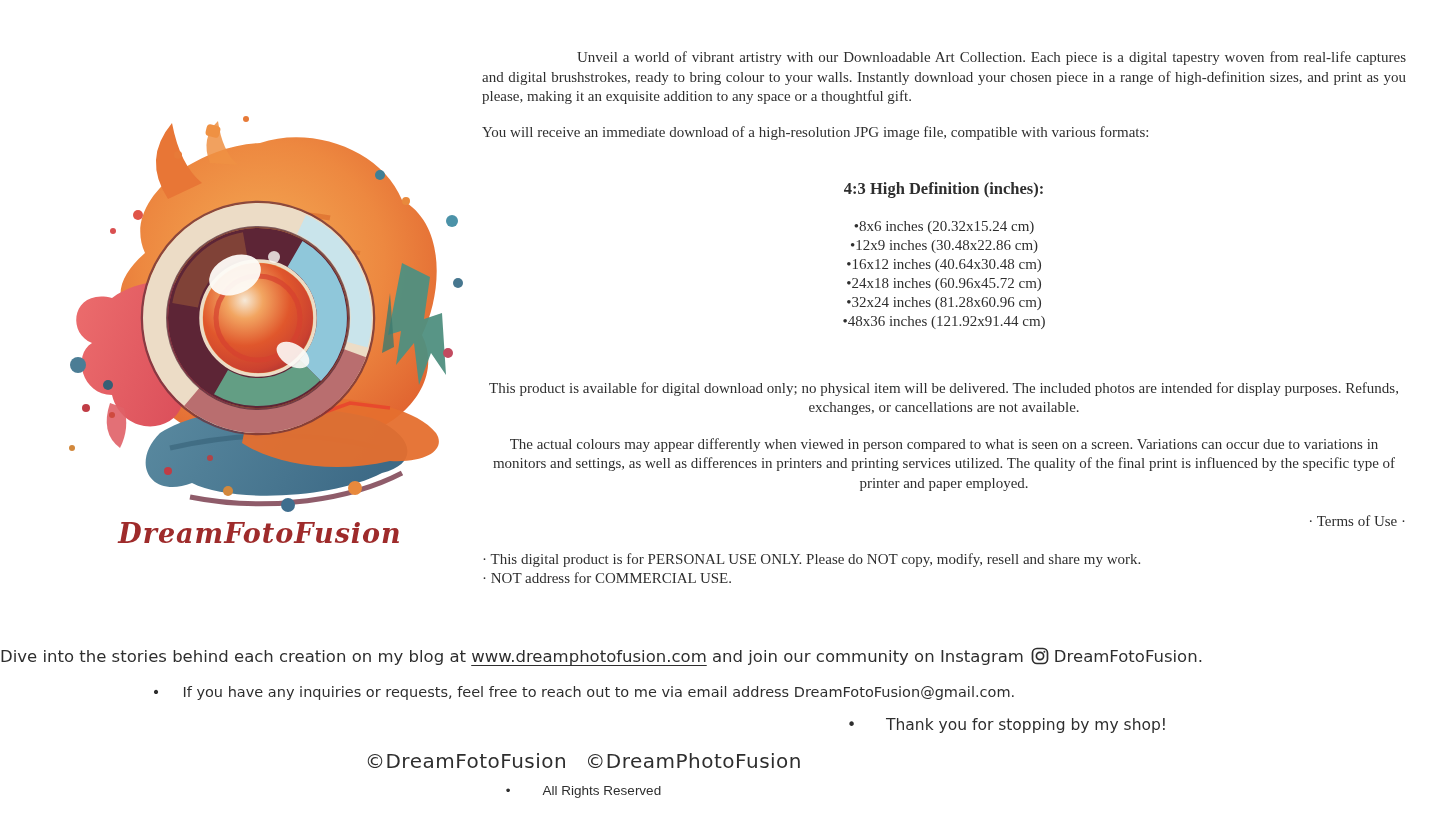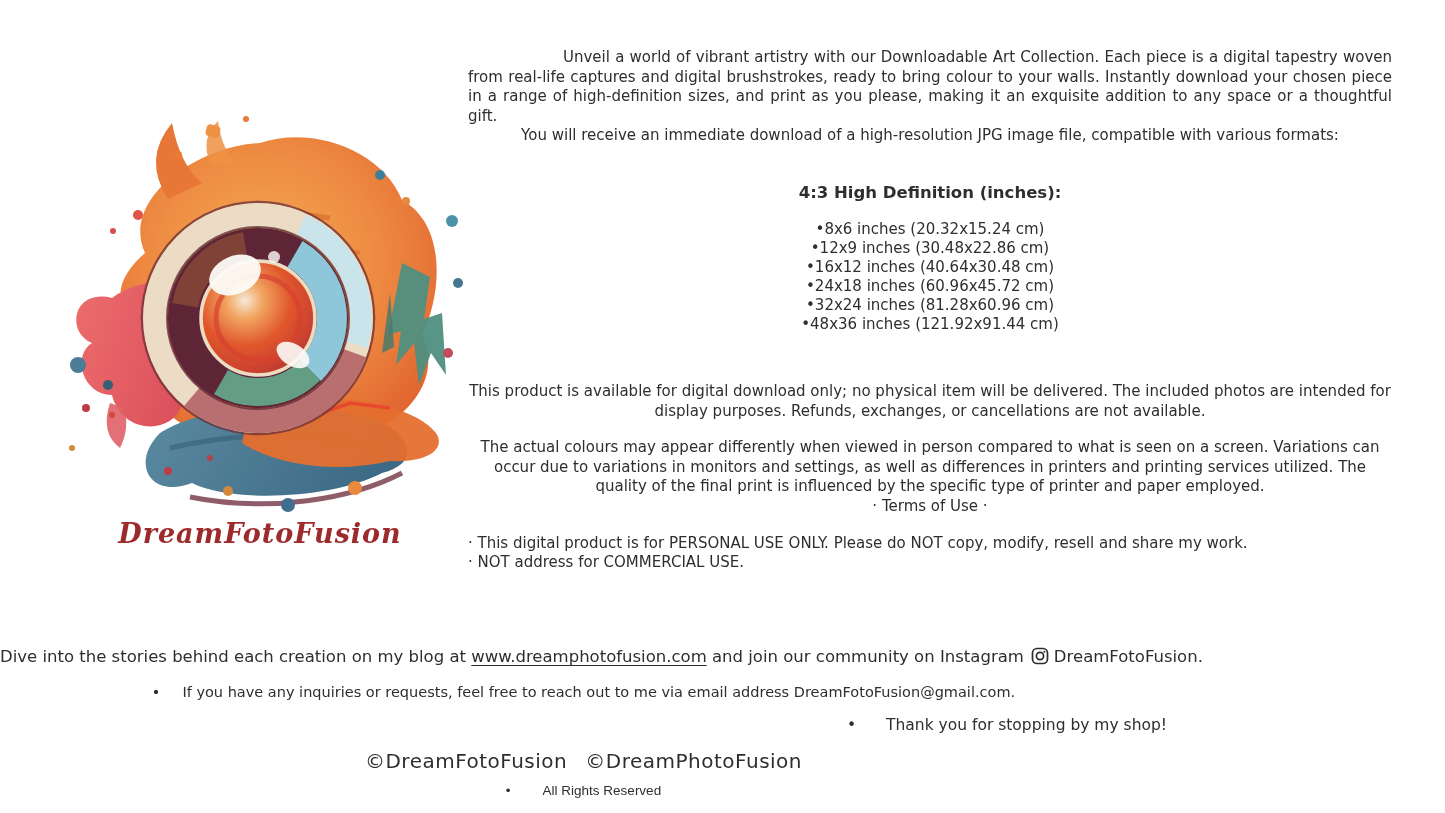--- a/index.html
+++ b/index.html
@@ -33,38 +33,39 @@
     font-family: "DejaVu Serif", serif;
     font-style: italic;
     font-weight: bold;
     font-size: 27px;
     letter-spacing: 1px;
   }
 
   
   .content {
     position: absolute;
-    left: 468px;
+    left: 482px;
     top: 40px;
     width: 924px;
     font-size: 15px;
     line-height: 19.5px;
+    font-family: Liberation Serif, serif;
   }
   .p-intro  { text-align: justify; text-indent: 95px; margin-top: 8px; }
-  .p-receive{ text-align: center;  }
+  .p-receive{  margin-top: 16px; }
   .sizes-heading {
     text-align: center;
     font-weight: bold;
     font-size: 16.5px;
     margin-top: 37px;
   }
   .sizes-list { text-align: center; margin-top: 18px; line-height: 19px; }
   .p-digital { text-align: center; margin-top: 48px; }
   .p-colours { text-align: center; margin-top: 17px; }
-  .terms-heading { text-align: center; }
+  .terms-heading { text-align: right; margin-top: 19px; }
   .terms-list { margin-top: 18px; line-height: 19px; }
 
   
   .footer-line {
     position: absolute;
     left: 0;
     width: 1167px;
     text-align: center;
     white-space: nowrap;
   }

